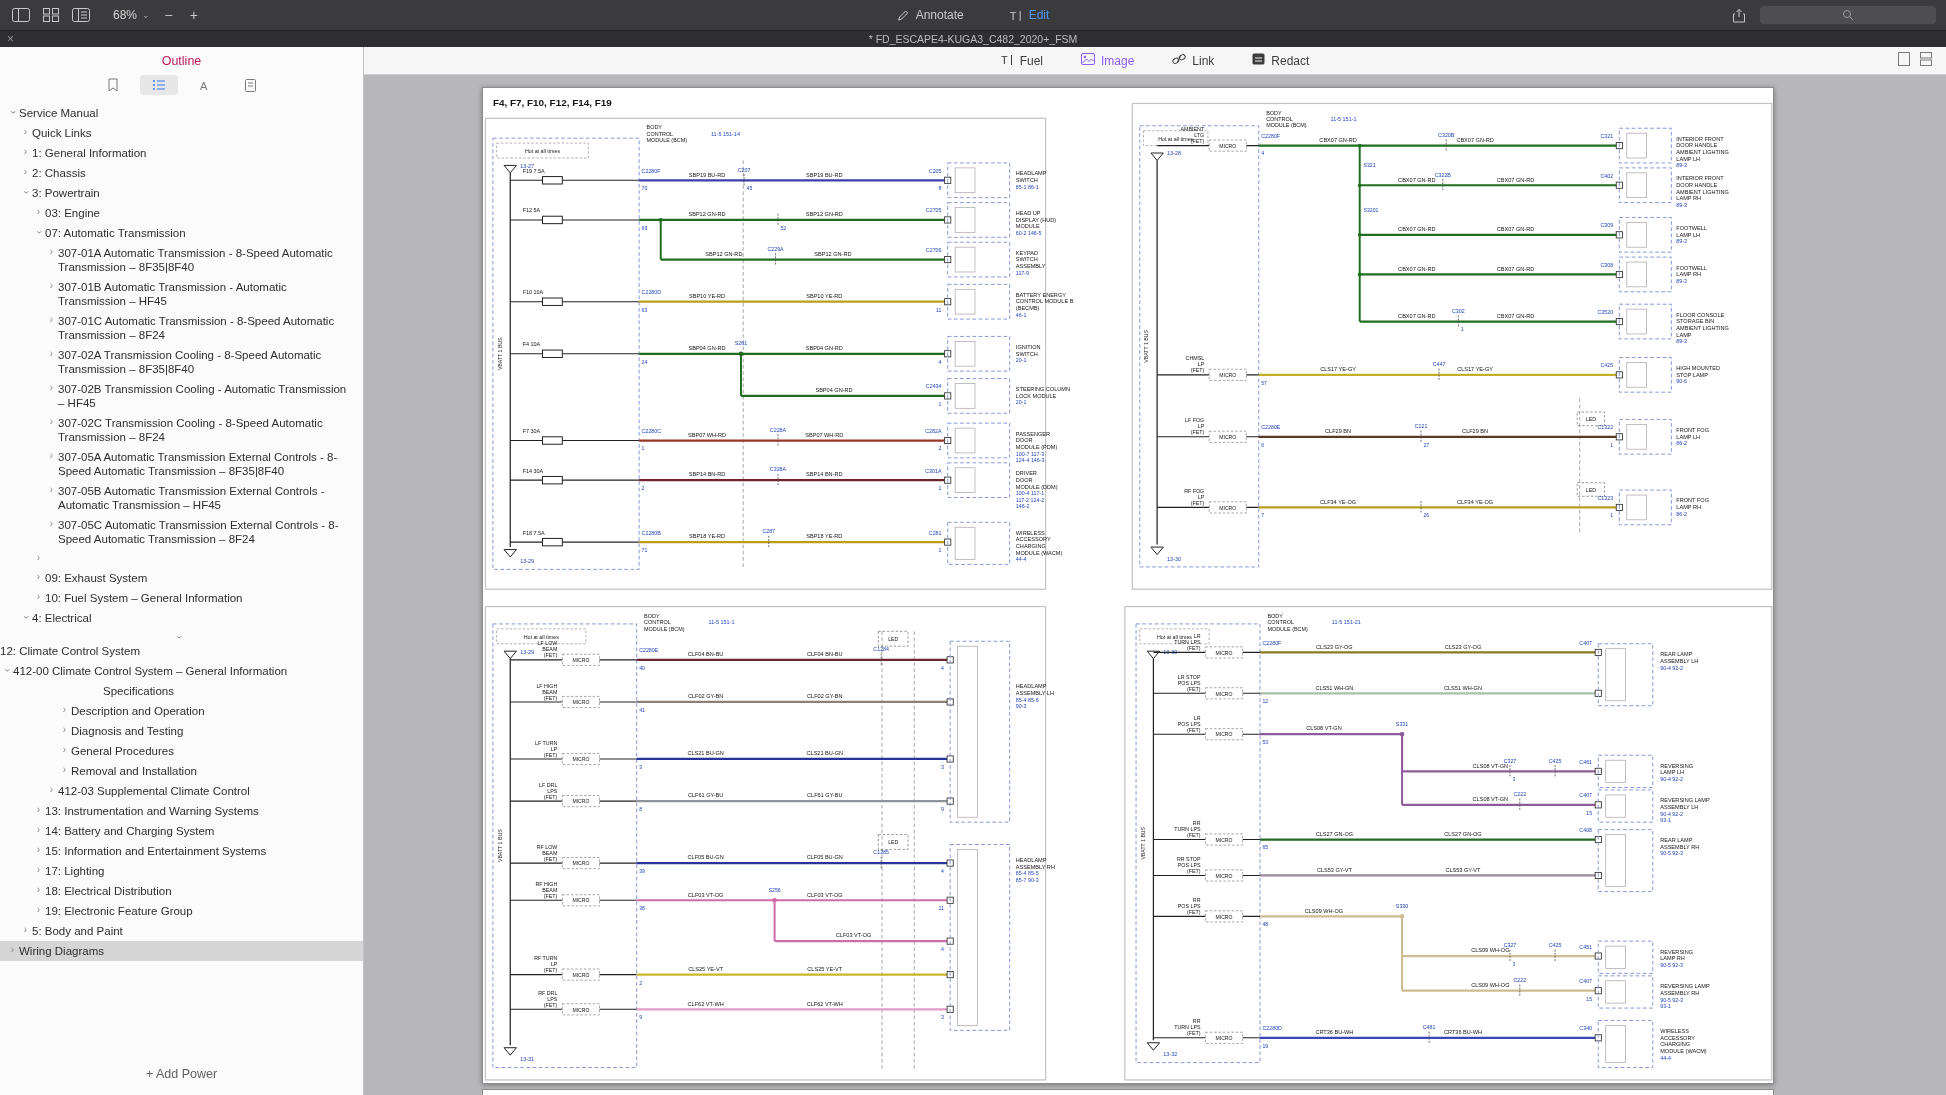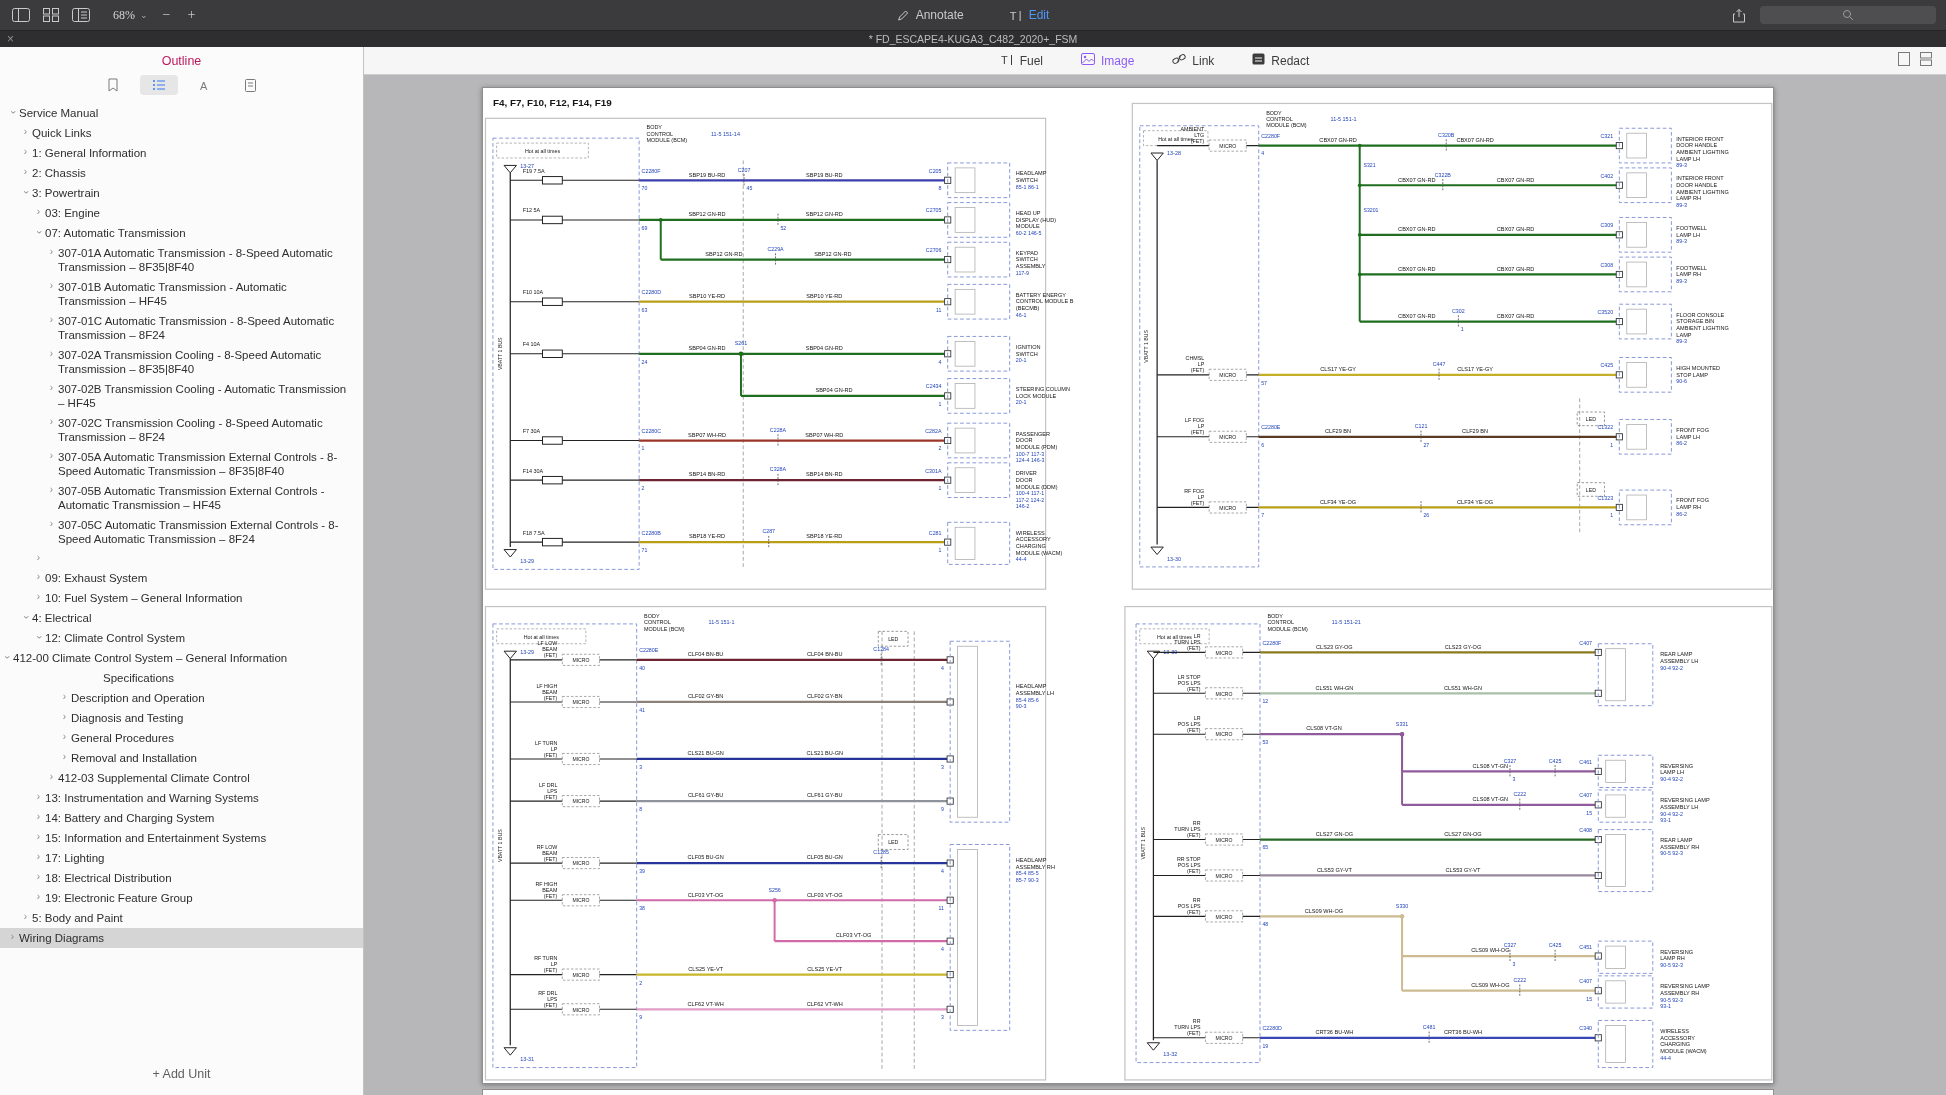--- a/index.html
+++ b/index.html
@@ -2,21 +2,21 @@
 <html><head>
 <meta charset="utf-8">
 <style>
   html,body{margin:0;padding:0;width:1946px;height:1095px;overflow:hidden;
     font-family:"Liberation Sans",sans-serif;background:#b7b7b9;}
   *{box-sizing:border-box;}
 
   
   .toolbar{height:30px;background:#3b3b3d;display:flex;align-items:center;
     font-size:12px;color:#d6d6d6;position:relative;}
-  .tb-left{display:flex;align-items:center;gap:13px;padding-left:12px;font-family:Liberation Serif, serif;}
+  .tb-left{display:flex;align-items:center;gap:13px;padding-left:12px;}
   .tb-icon{display:flex;align-items:center;justify-content:center;color:#c9c9c9;cursor:default;}
   .tb-icon svg{display:block;}
   .tb-zoom{display:flex;align-items:center;gap:5px;margin-left:10px;color:#d6d6d6;}
   .caret{font-size:9px;color:#a8a8a8;}
   .tb-glyph{font-size:14px;color:#c9c9c9;padding:0 2px;}
   .tb-center{position:absolute;left:50%;transform:translateX(-50%);display:flex;gap:46px;align-items:center;}
   .tb-mode{display:flex;gap:6px;align-items:center;color:#c9c9c9;}
   .tb-mode.active{color:#4f97f7;}
   .tb-right{margin-left:auto;display:flex;align-items:center;gap:14px;padding-right:10px;}
   .search{width:176px;height:18px;background:#4e4e50;border-radius:4px;display:flex;
@@ -241,21 +241,21 @@
           <span class="lbl">09: Exhaust System</span>
         </div>
         <div class="tree-row" style="padding-left: 32px;">
           <span class="chev"><span class="g">›</span></span>
           <span class="lbl">10: Fuel System – General Information</span>
         </div>
         <div class="tree-row" style="padding-left: 19px;">
           <span class="chev"><span class="g down">›</span></span>
           <span class="lbl">4: Electrical</span>
         </div>
-        <div class="tree-row" style="padding-left: 32px;">
+        <div class="tree-row" style=" flex-direction: column;">
           <span class="chev"><span class="g down">›</span></span>
           <span class="lbl">12: Climate Control System</span>
         </div>
         <div class="tree-row" style="">
           <span class="chev"><span class="g down">›</span></span>
           <span class="lbl">412-00 Climate Control System – General Information</span>
         </div>
         <div class="tree-row" style="padding-left: 90px;">
           <span class="chev"></span>
           <span class="lbl">Specifications</span>
@@ -306,21 +306,21 @@
         </div>
         <div class="tree-row" style="padding-left: 19px;">
           <span class="chev"><span class="g">›</span></span>
           <span class="lbl">5: Body and Paint</span>
         </div>
         <div class="tree-row selected" style="padding-left: 6px;">
           <span class="chev"><span class="g">›</span></span>
           <span class="lbl">Wiring Diagrams</span>
         </div>
       </div>
-    <div class="sb-footer">+ Add Unit</div>
+    <div class="sb-footer">+ Add Power</div>
   </div>
 
   <div class="content">
     <div class="etb">
       <span class="etb-item">
         <span>
           <svg width="13" height="13" viewBox="0 0 13 13">
               <text x="0" y="11" font-size="11" fill="currentColor" font-family="Liberation Sans, sans-serif">T</text>
               <line x1="10.5" y1="2" x2="10.5" y2="12" stroke="currentColor"></line>
             </svg>

